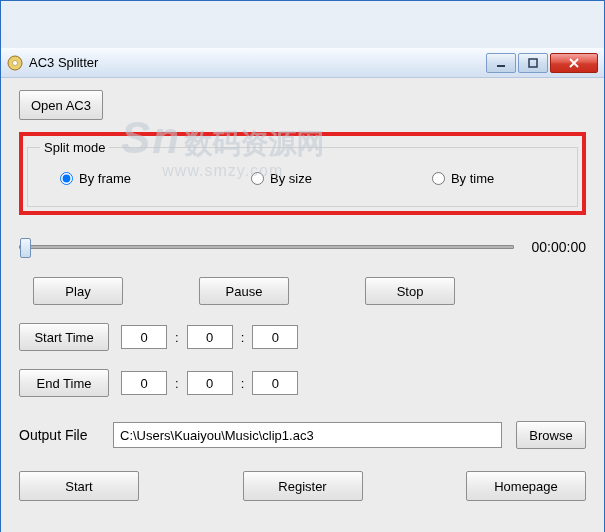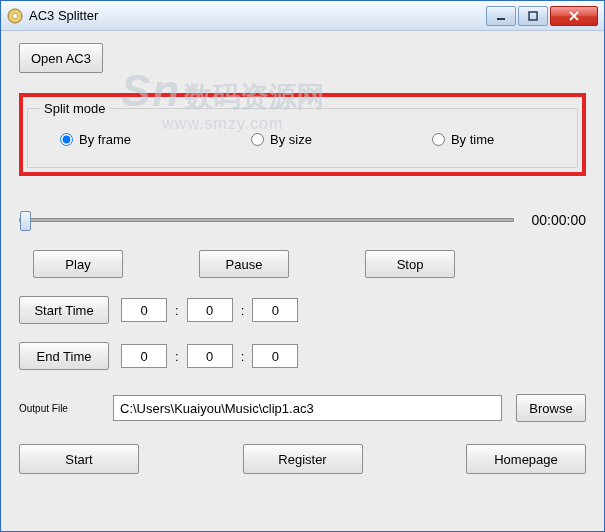--- a/index.html
+++ b/index.html
@@ -19,20 +19,21 @@
       position: relative;
     }
     .titlebar {
       height: 30px;
       background: linear-gradient(to bottom, #f8fbff 0%, #e4edf9 50%, #d3e0f0 100%);
       border-bottom: 1px solid #b8c8de;
       display: flex;
       align-items: center;
       padding: 0 6px;
       position: relative;
+      margin-top: 47px;
     }
     .app-icon {
       width: 16px;
       height: 16px;
       margin-right: 6px;
       display: inline-flex;
       align-items: center;
       justify-content: center;
     }
     .title-text {
@@ -74,21 +75,21 @@
       cursor: pointer;
       text-align: center;
       border-radius: 2px;
     }
     .open-btn {
       width: 84px;
       height: 30px;
     }
     .fieldset-highlight {
       border: 4px solid #e62323;
-      margin-top: 20px;
+      margin-top: 12px;
       padding: 0;
       background: #ececec;
     }
     fieldset.split-mode {
       border: 1px solid #d0d0d0;
       margin: 4px;
       padding: 10px 12px 20px 12px;
       background: #ececec;
     }
     fieldset.split-mode legend {
@@ -106,21 +107,21 @@
     .radio-item {
       display: flex;
       align-items: center;
       gap: 6px;
       font-size: 13px;
     }
     .radio-item input { cursor: pointer; }
     .slider-row {
       display: flex;
       align-items: center;
-      margin-top: 36px;
+      margin-top: 24px;
       gap: 10px;
     }
     .slider-track {
       flex: 1;
       height: 4px;
       background: #b4b4b4;
       border: 1px solid #8a8a8a;
       position: relative;
       border-radius: 1px;
     }
@@ -179,21 +180,21 @@
     .colon {
       font-size: 13px;
     }
     .output-row {
       display: flex;
       align-items: center;
       margin-top: 24px;
       gap: 14px;
     }
     .output-label {
-      font-size: 10px;
+      font-size: 14px;
       width: 80px;
     }
     .output-field {
       flex: 1;
       height: 26px;
       border: 1px solid #8e8e8e;
       background: #fff;
       padding: 0 6px;
       font-size: 13px;
     }

